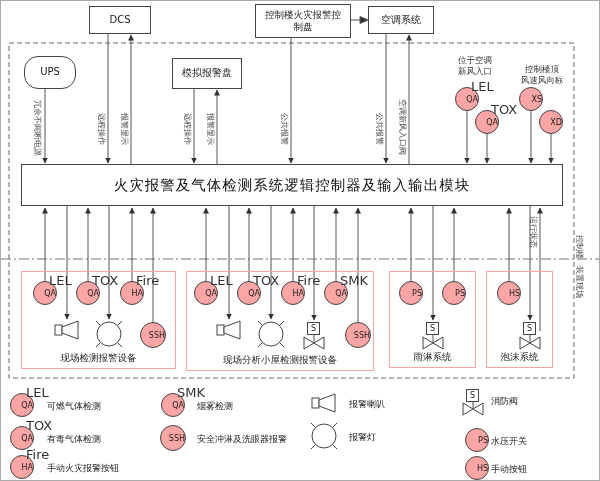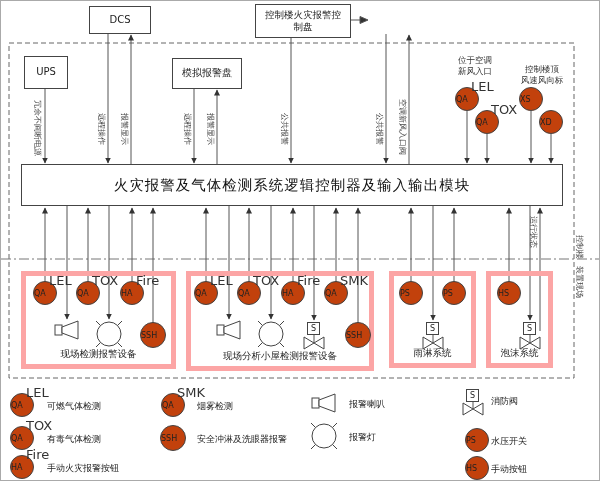--- a/index.html
+++ b/index.html
@@ -3,26 +3,26 @@
 <meta charset="utf-8">
 <style>
   html,body{margin:0;padding:0;background:#fff;}
   #canvas{position:relative;width:600px;height:481px;background:#ffffff;
           font-family:"DejaVu Sans",sans-serif;color:#222;overflow:hidden;
           border:1px solid #aaa;box-sizing:border-box;}
   #wires{position:absolute;left:0;top:0;z-index:0;}
   .box{position:absolute;border:1px solid #444;background:#fff;display:flex;
        align-items:center;justify-content:center;text-align:center;z-index:2;
        font-size:10px;color:#222;box-sizing:border-box;line-height:1.25;}
-  .zone{position:absolute;border:5px solid #fca5a5;background:transparent;z-index:1;box-sizing:border-box;}
+  .zone{position:absolute;border:1px solid #fca5a5;background:transparent;z-index:1;box-sizing:border-box;}
   .cap{position:absolute;left:0;right:0;bottom:3px;text-align:center;font-size:9.5px;
        color:#222;font-family:"DejaVu Serif",serif;}
   .mainbox{font-family:"DejaVu Serif",serif;font-size:14.5px;letter-spacing:1px;color:#111;}
   .dev{position:absolute;width:24px;height:24px;border:1px solid #444;border-radius:50%;
-       background:#c2410c;display:flex;align-items:center;justify-content:flex-start;
+       background:#fca5a5;display:flex;align-items:center;justify-content:flex-end;
        font-size:8px;color:#222;z-index:3;box-sizing:border-box;}
   .dev.big{width:26px;height:26px;}
   .sup{position:absolute;font-size:13px;color:#333;z-index:4;line-height:1;text-align:center;}
   .vlabel{position:absolute;width:120px;text-align:center;font-size:8px;color:#444;
           line-height:14px;transform:rotate(90deg);white-space:nowrap;z-index:2;}
   .note{position:absolute;text-align:center;font-size:8.5px;line-height:11px;color:#333;z-index:2;}
   .vsq{position:absolute;width:13px;height:13px;border:1px solid #444;background:#fff;
        display:flex;align-items:center;justify-content:center;font-size:8px;z-index:3;box-sizing:border-box;}
   .ldesc{position:absolute;font-size:9px;color:#222;font-family:"DejaVu Serif",serif;z-index:2;white-space:nowrap;}
 </style>
@@ -127,21 +127,24 @@
         <polygon points="482,402 472,408 482,414"></polygon>
     </g>
   </svg>
 
   <div class="box" style="left:88px;top:5px;width:62px;height:28px;">
     <span>DCS</span>
   </div>
   <div class="box" style="left:254px;top:3px;width:96px;height:34px;font-size:9.5px;padding:6px;">
     <span>控制楼火灾报警控制盘</span>
   </div>
-  <div class="box" style="left:23px;top:55px;width:44px;height:33px;">
+  <div class="box" style="left:367px;top:5px;width:66px;height:28px;">
+    <span>空调系统</span>
+  </div>
+  <div class="box" style="left:23px;top:55px;width:52px;height:33px;border-radius:14px;">
     <span>UPS</span>
   </div>
   <div class="box" style="left:171px;top:57px;width:70px;height:31px;">
     <span>模拟报警盘</span>
   </div>
 
   <div class="box mainbox" style="left:20px;top:163px;width:542px;height:42px;">
     <span>火灾报警及气体检测系统逻辑控制器及输入输出模块</span>
   </div>
 

